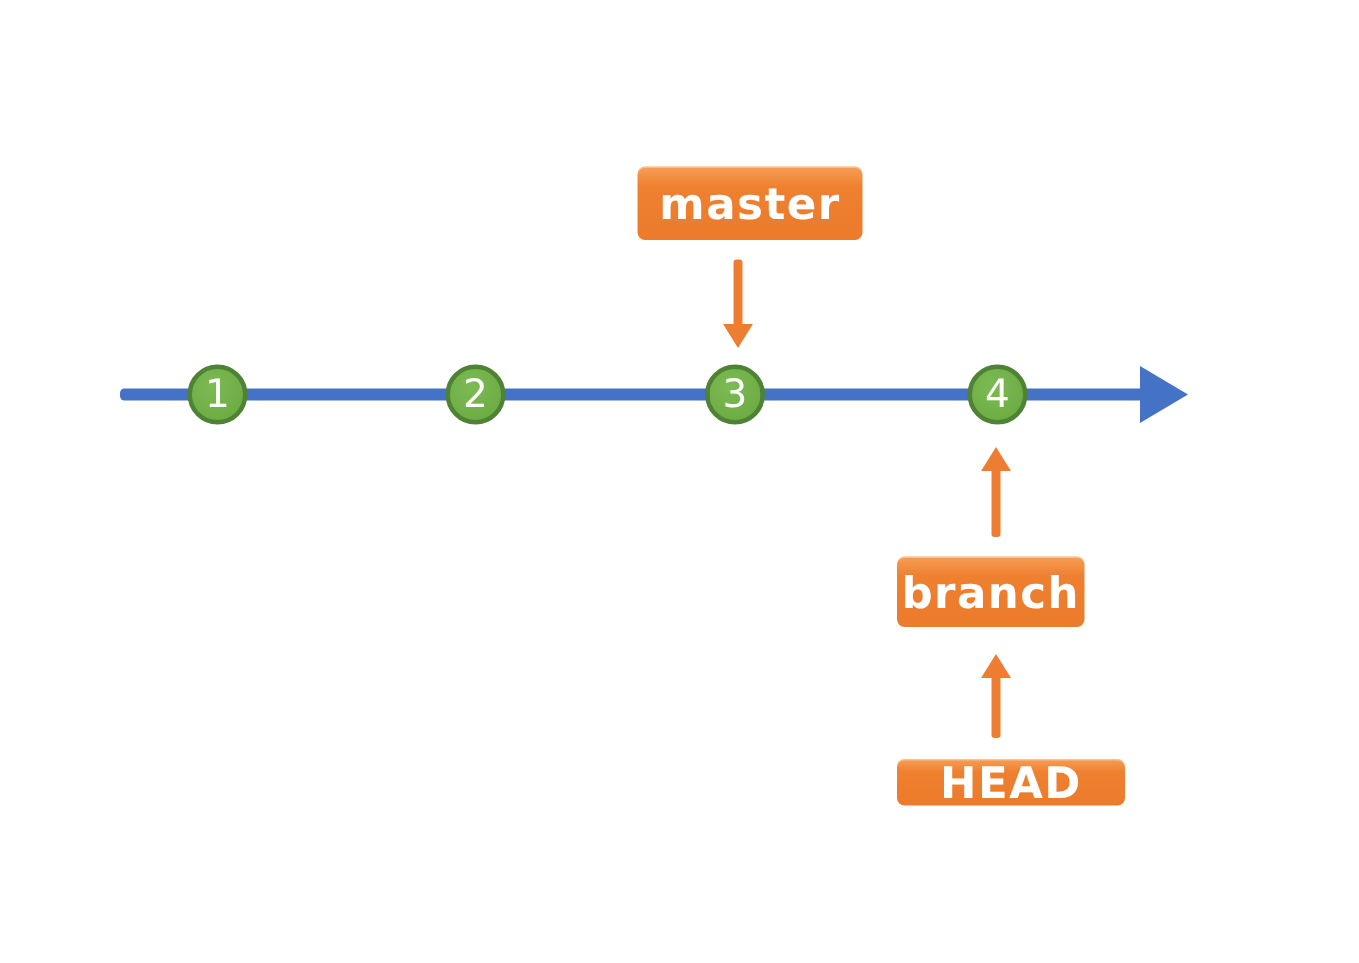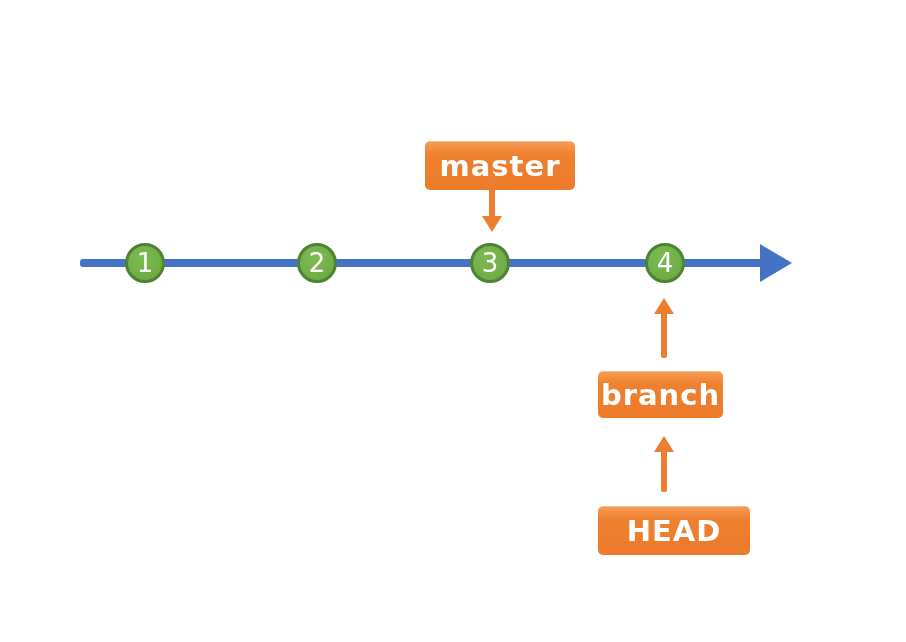--- a/index.html
+++ b/index.html
@@ -63,23 +63,23 @@
     align-items: center;
     justify-content: center;
     color: #ffffff;
     font-weight: bold;
     font-size: 29px;
     border-radius: 5px;
     background: linear-gradient(180deg, #f79e56 0%, #ee802f 28%, #ec7b2c 100%);
     box-shadow: inset 0 1px 0 rgba(255,255,255,0.35);
     letter-spacing: 1px;
   }
-  .tag-master { left: 425px; top: 111px; width: 150px; height: 49px; margin-top: 30px; }
+  .tag-master { left: 425px; top: 111px; width: 150px; height: 49px; }
   .tag-branch { left: 598px; top: 371px; width: 125px; height: 47px; }
-  .tag-head   { left: 598px; top: 506px; width: 152px; height: 49px; }
+  .tag-head   { left: 598px; top: 506px; width: 152px; height: 31px; }
   
   .arrow-shaft {
     position: absolute;
     width: 6px;
     background: #ed7d31;
     border-radius: 2px;
   }
   .arrow-head-down {
     position: absolute;
     width: 0; height: 0;

